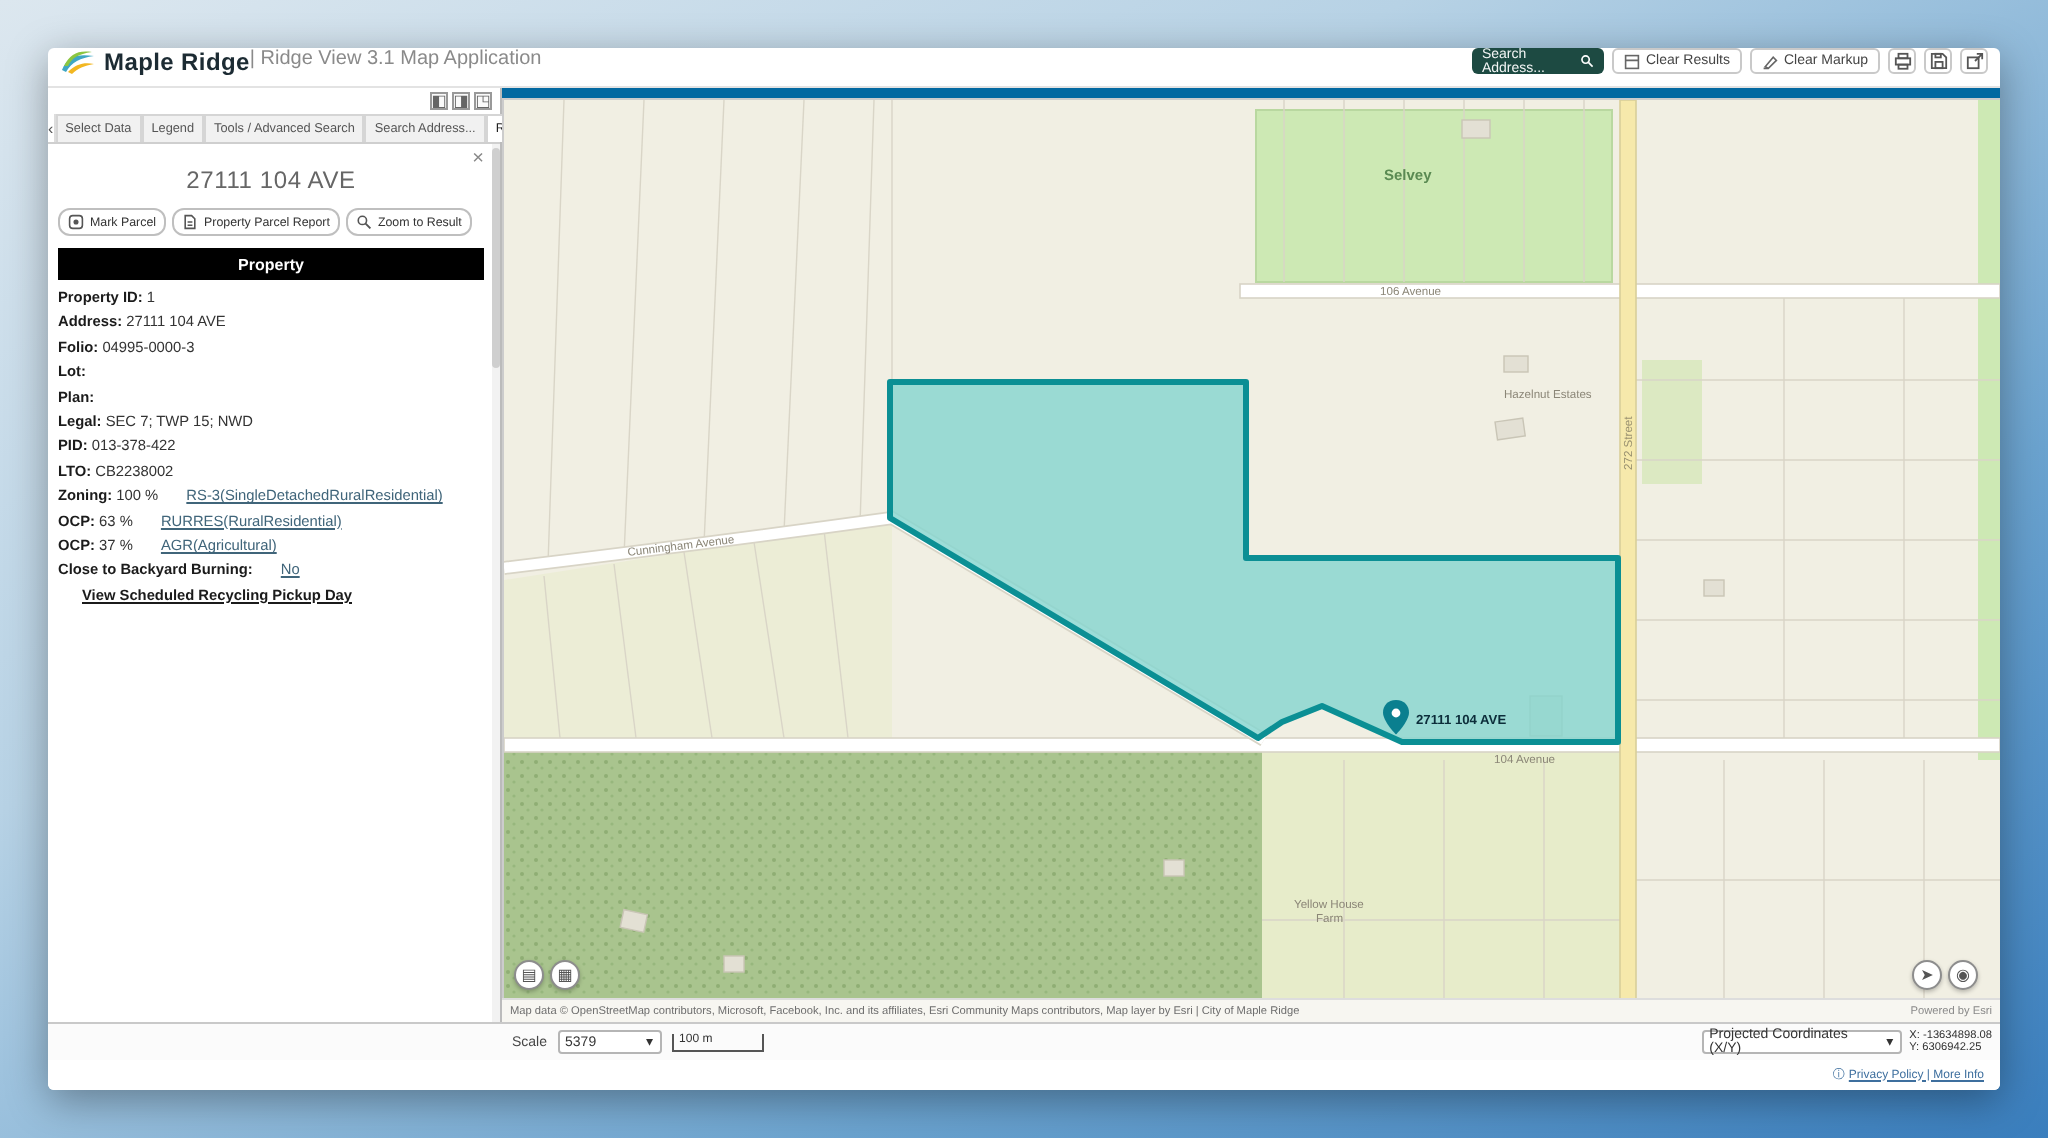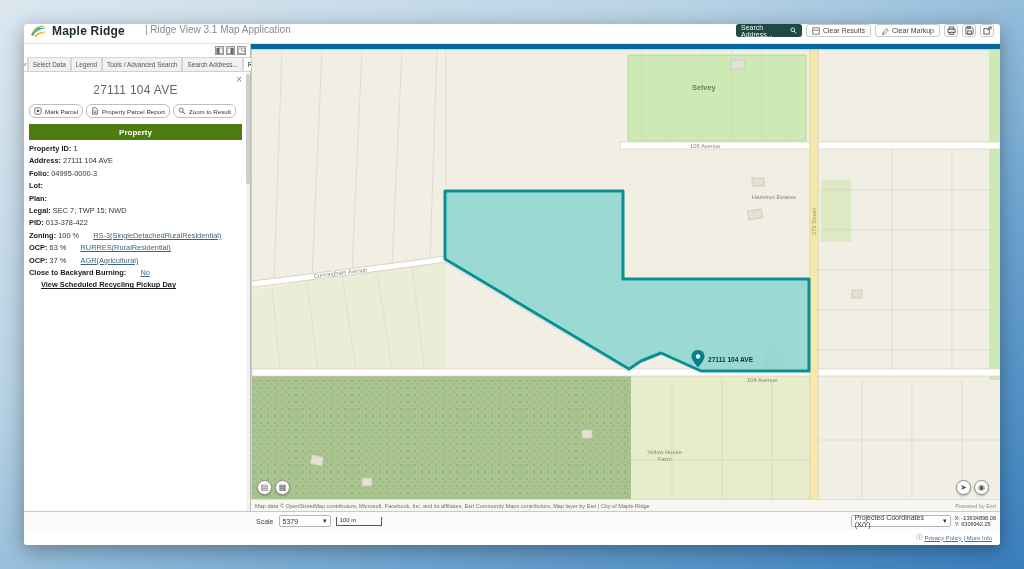--- a/index.html
+++ b/index.html
@@ -8,21 +8,21 @@
   body { background:linear-gradient(150deg,#dce7ef 0%,#b7d2e5 35%,#6ba3cf 70%,#3a7ebd 100%); position:relative; }
 
   .window { position:absolute; left:24px; top:24px; width:976px; height:521px;
     background:#ffffff; border-radius:3px; box-shadow:0 5px 20px rgba(0,0,0,.35);
     display:flex; flex-direction:column; overflow:hidden; }
 
   
   .hdr { height:20px; display:flex; align-items:flex-start; padding:0 6px; border-bottom:1px solid #e3e3e3; flex:0 0 auto; }
   .brand { display:flex; align-items:center; gap:4px; }
   .brand-name { font-weight:bold; font-size:12px; color:#1c2b33; letter-spacing:.2px; }
-  .app-title { font-size:10px; color:#8a8a8a; margin-left:20px; }
+  .app-title { font-size:10px; color:#8a8a8a; margin-left:0; }
   .hdr-right { margin-left:auto; display:flex; align-items:center; gap:4px; }
   .search-pill { background:#1d4a42; color:#fff; font-size:7px; border-radius:3px;
     height:13px; display:flex; align-items:center; gap:6px; padding:0 5px; width:66px; cursor:pointer; }
   .search-pill span{ opacity:.95; }
   .btn { background:#fff; border:1px solid #c9c9c9; border-radius:3px; height:13px;
     display:flex; align-items:center; gap:3px; font-size:7px; color:#444; padding:0 5px; cursor:pointer; }
   .icon-btn { width:14px; justify-content:center; padding:0; }
   .hdr svg { display:block; }
 
   
@@ -37,21 +37,21 @@
   .tab { font-size:6.4px; color:#555; background:#f1f1f1; border:1px solid #d5d5d5; border-bottom:none;
     display:flex; align-items:center; padding:0 4px; white-space:nowrap; cursor:pointer; }
   .tab.active { background:#fff; color:#222; }
 
   .results { flex:1 1 auto; position:relative; padding:4px 8px 0 5px; overflow:hidden; }
   .close-x { position:absolute; right:8px; top:3px; font-size:10px; color:#888; cursor:pointer; line-height:10px; }
   .res-title { text-align:center; font-size:12px; color:#666; margin-top:7px; letter-spacing:.3px; }
   .res-btns { display:flex; gap:3px; margin:7px 0 6px 0; }
   .res-btn { border:1px solid #bfbfbf; border-radius:6px; background:#fff; font-size:6.2px; color:#333;
     display:flex; align-items:center; gap:3px; padding:2px 4px; cursor:pointer; white-space:nowrap; }
-  .sec-hdr { background:#4d7c0f; color:#fff; font-weight:bold; font-size:8px; text-align:center;
+  .sec-hdr { background:#000000; color:#fff; font-weight:bold; font-size:8px; text-align:center;
     padding:3.5px 0; margin-bottom:3px; }
   .prow { font-size:7.4px; color:#333; line-height:12.4px; white-space:nowrap; }
   .plabel { font-weight:bold; color:#1b1b1b; }
   .plink { color:#40657a; text-decoration:underline; cursor:pointer;padding-left:12px; }
   .bold-link .plink { font-weight:bold; color:#1b1b1b; text-decoration:underline; }
   .scrollbar { position:absolute; right:0px; top:0; bottom:0; width:4px; background:#f2f2f2; }
   .scroll-thumb { position:absolute; top:2px; right:0; width:4px; height:110px; background:#cfcfcf; border-radius:2px; cursor:pointer; }
 
   
   .map-col { flex:1 1 auto; display:flex; flex-direction:column; background:#0369a1; padding-top:5px; min-width:0; }
@@ -186,20 +186,21 @@
         </div>
         <div class="sec-hdr">Property</div>
 
         <div class="prow"><span class="plabel">Property ID:</span> <span class="pval">1</span></div>
         <div class="prow"><span class="plabel">Address:</span> <span class="pval">27111 104 AVE</span></div>
         <div class="prow"><span class="plabel">Folio:</span> <span class="pval">04995-0000-3</span></div>
         <div class="prow"><span class="plabel">Lot:</span> <span class="pval"></span></div>
         <div class="prow"><span class="plabel">Plan:</span> <span class="pval"></span></div>
         <div class="prow"><span class="plabel">Legal:</span> <span class="pval">SEC 7;  TWP 15;  NWD</span></div>
         <div class="prow"><span class="plabel">PID:</span> <span class="pval">013-378-422</span></div>
+        <div class="prow"><span class="plabel">LTO:</span> <span class="pval">CB2238002</span></div>
         <div class="prow"><span class="plabel">Zoning:</span> <span class="pval">100 % </span><span class="plink">RS-3(SingleDetachedRuralResidential)</span></div>
         <div class="prow"><span class="plabel">OCP:</span> <span class="pval">63 % </span><span class="plink">RURRES(RuralResidential)</span></div>
         <div class="prow"><span class="plabel">OCP:</span> <span class="pval">37 % </span><span class="plink">AGR(Agricultural)</span></div>
         <div class="prow"><span class="plabel">Close to Backyard Burning:</span> <span class="plink">No</span></div>
         <div class="prow bold-link"><span class="plink">View Scheduled Recycling Pickup Day</span></div>
 
         <div class="scrollbar">
             <div class="scroll-thumb"></div>
           </div>
       </div>

